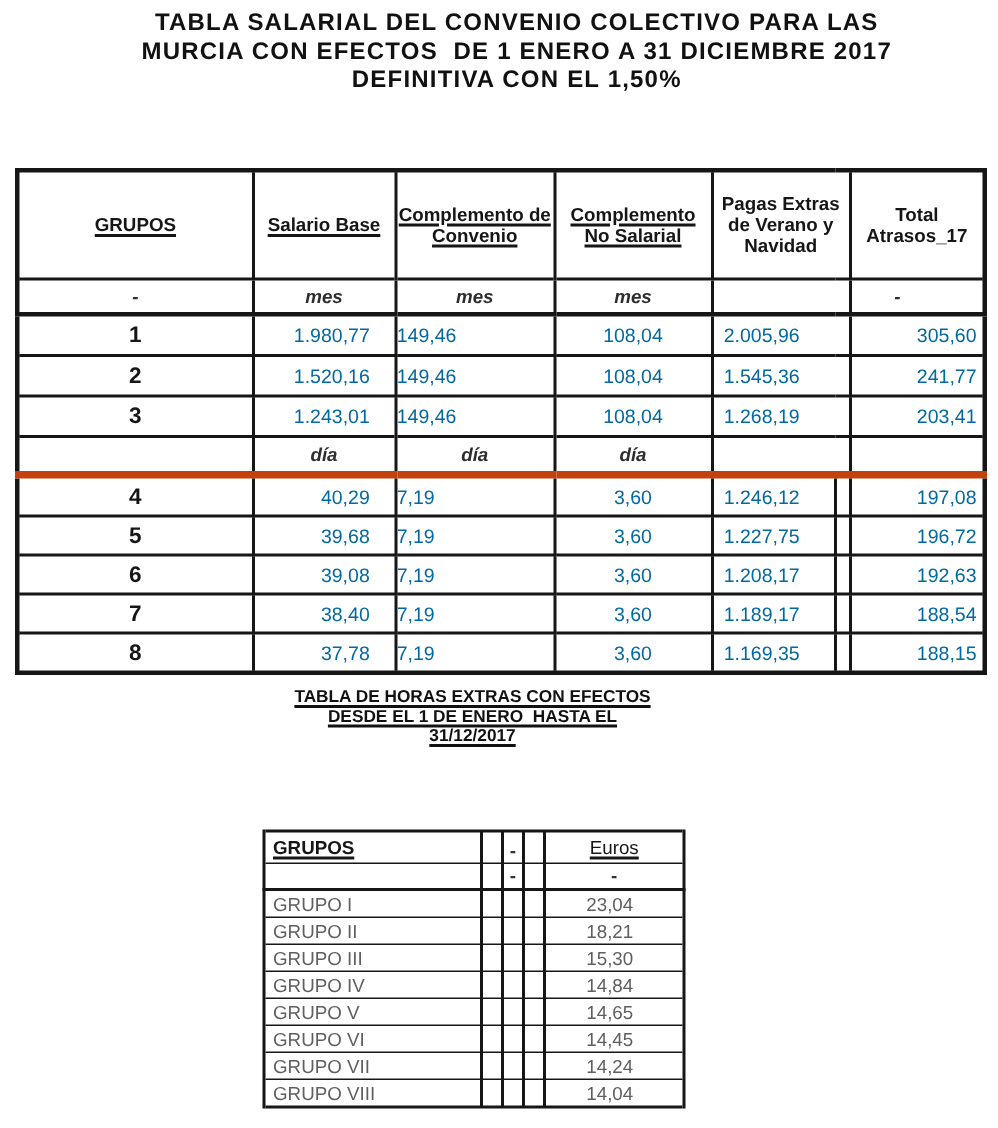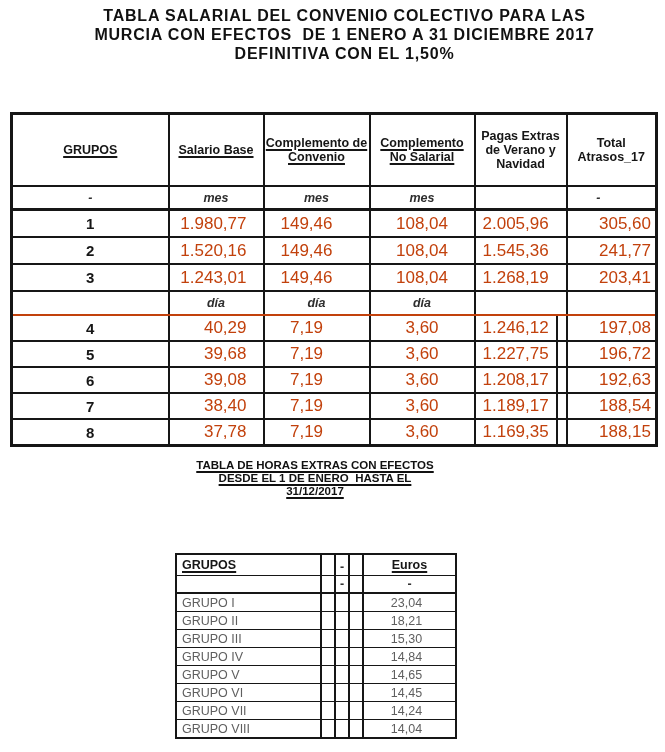--- a/index.html
+++ b/index.html
@@ -30,33 +30,33 @@
     height:70px; font-size:12.5px; line-height:14px; font-weight:bold;
     text-align:center; color:#161616; border-bottom:1px solid #161616;
   }
   .u { text-decoration:underline; text-decoration-thickness:2px; text-underline-offset:2px; }
 
   .unit-row td {
     height:21px; font-style:italic; font-weight:bold; font-size:12.5px;
     color:#2e2e2e; text-align:center;
   }
   .mes-row td { border-bottom:3px solid #161616; }
-  .dia-row td { height:22px; border-bottom:2px solid #c2410c; }
-
-  .month-row td, .day-row td { font-size:17px; color:#c2410c; }
+  .dia-row td { height:22px; border-bottom:5px solid #c2410c; }
+
+  .month-row td, .day-row td { font-size:13px; color:#0369a1; }
   .month-row td { height:25px; border-bottom:2px solid #161616; }
   .last-month td { border-bottom:1px solid #161616; }
   .day-row td { height:24px; border-bottom:2px solid #161616; }
 
   td.grupo {
     text-align:center; font-weight:bold; font-style:normal;
     font-size:15px; color:#161616;
   }
   .c-sb  { text-align:right; padding-right:16px; }
-  .c-cc  { text-align:center; padding-right:20px; }
+  .c-cc  { text-align:left; padding-right:20px; }
   .c-cns { text-align:center; }
   .c-pe  { text-align:left;  padding-left:7px; }
   .c-ta  { text-align:right; padding-right:4px; }
   .c-ta-dash { text-align:right; padding-right:26px; }
   .c-center { text-align:center; }
   .dash { font-style:normal; font-weight:bold; font-size:11px; color:#333333; }
   .vb { vertical-align:bottom; padding-bottom:1px; }
 
   
   .extras-title {
@@ -69,21 +69,21 @@
   }
 
   
   .extras-table { position:absolute; left:175px; top:553px; width:280px; border:2px solid #161616; }
   .extras-table td {
     border:1px solid #161616; border-left-width:2px; border-right-width:2px;
     height:17px; font-size:12.5px;
   }
   .extras-table thead .hdr-row td { height:19px; }
   .g-head { text-align:left; padding-left:5px; font-weight:bold; color:#161616; }
-  .e-head { text-align:center; font-weight:bold; color:#161616; }
+  .e-head { text-align:center; font-weight:normal; color:#161616; }
   .empty-row td { border-bottom:2px solid #161616; height:16px; }
   .g-label { text-align:left; padding-left:5px; color:#5f5f5f; }
   .g-val { text-align:center; padding-right:6px; color:#5f5f5f; font-size:13px; }
   .sp { text-align:center; }
 </style>
 </head>
 <body>
 
 <div class="page">
 

